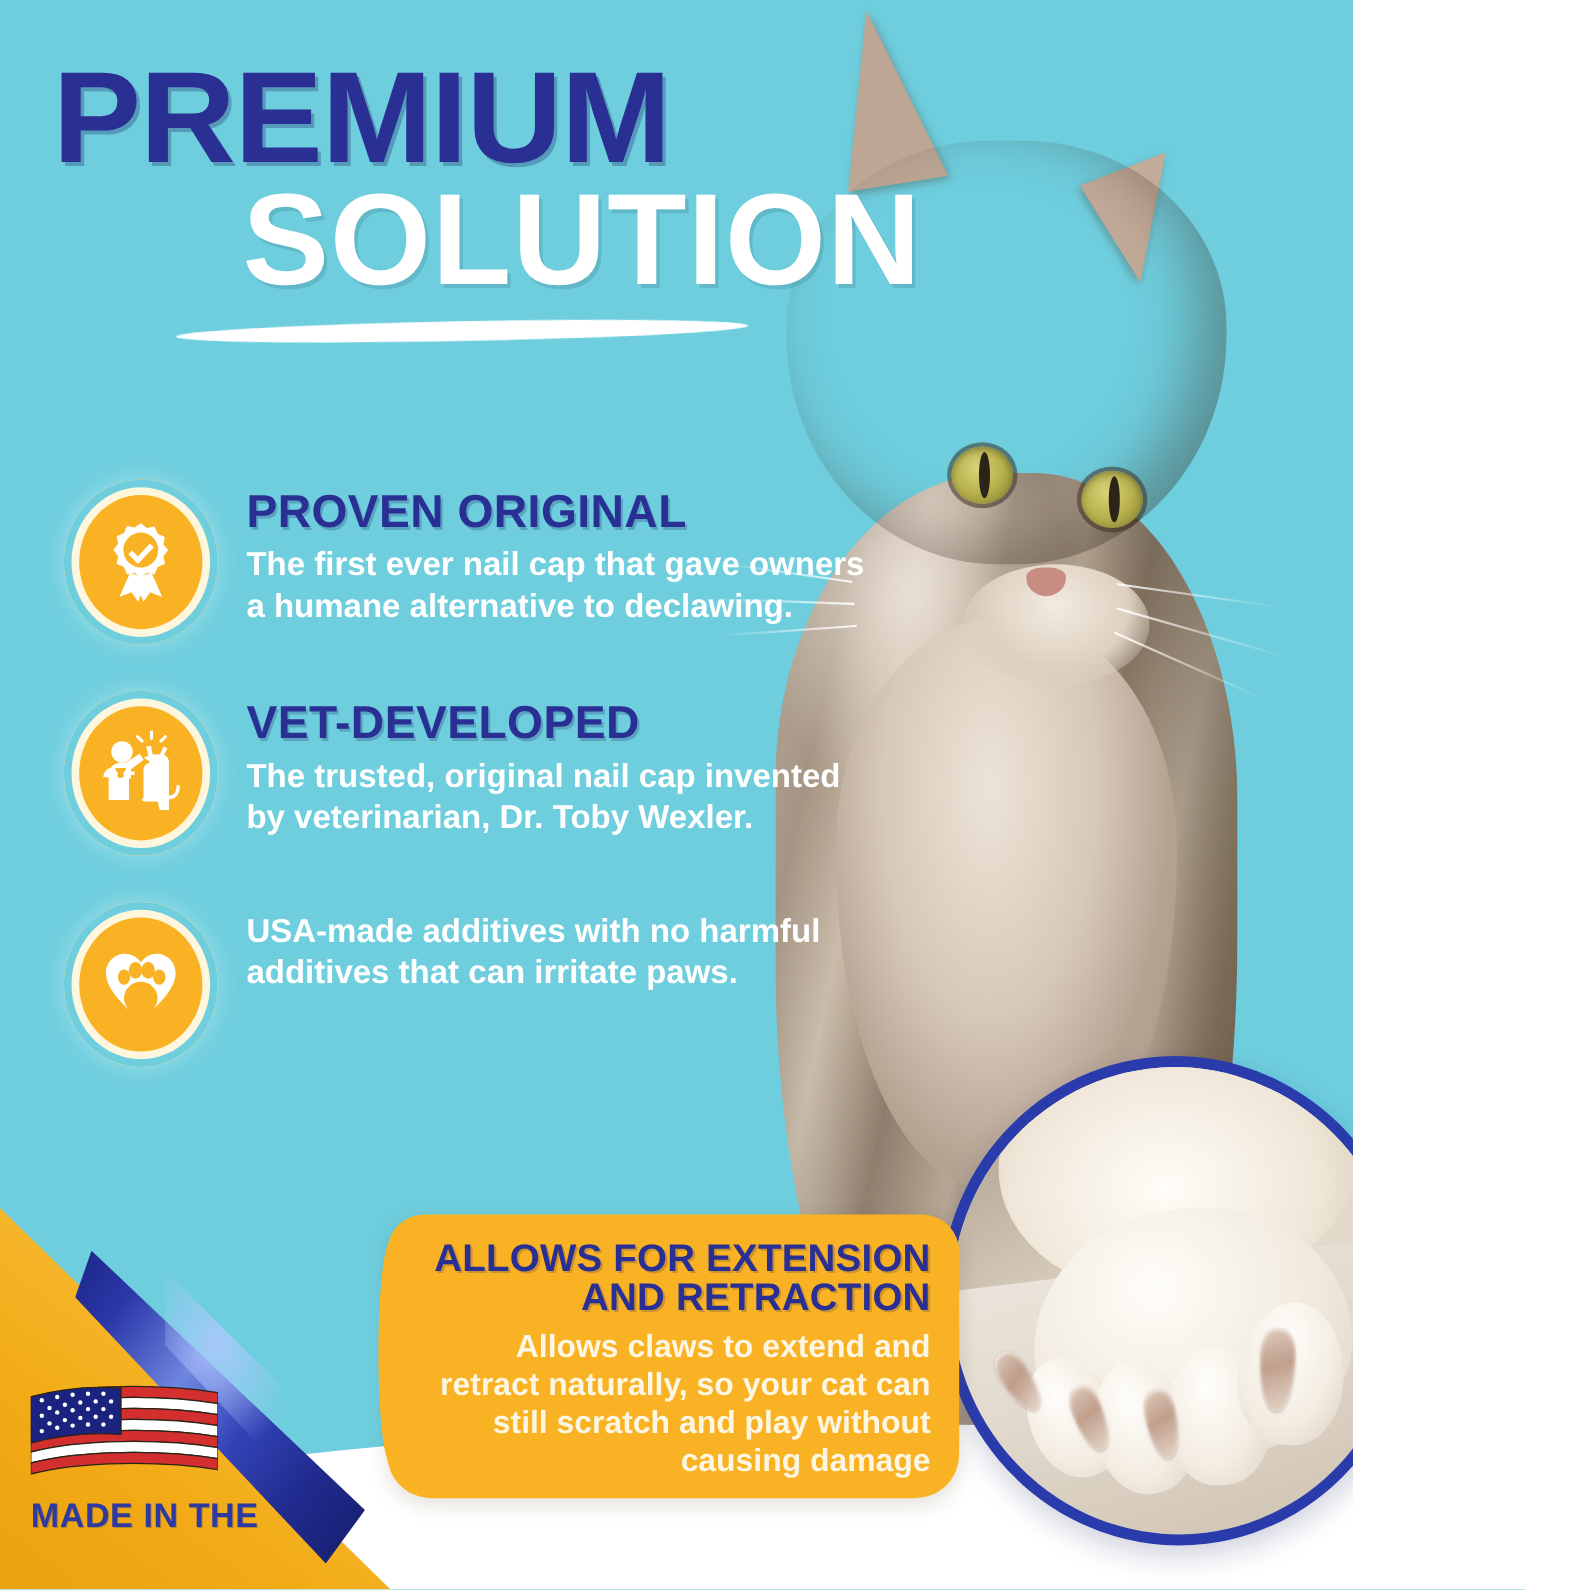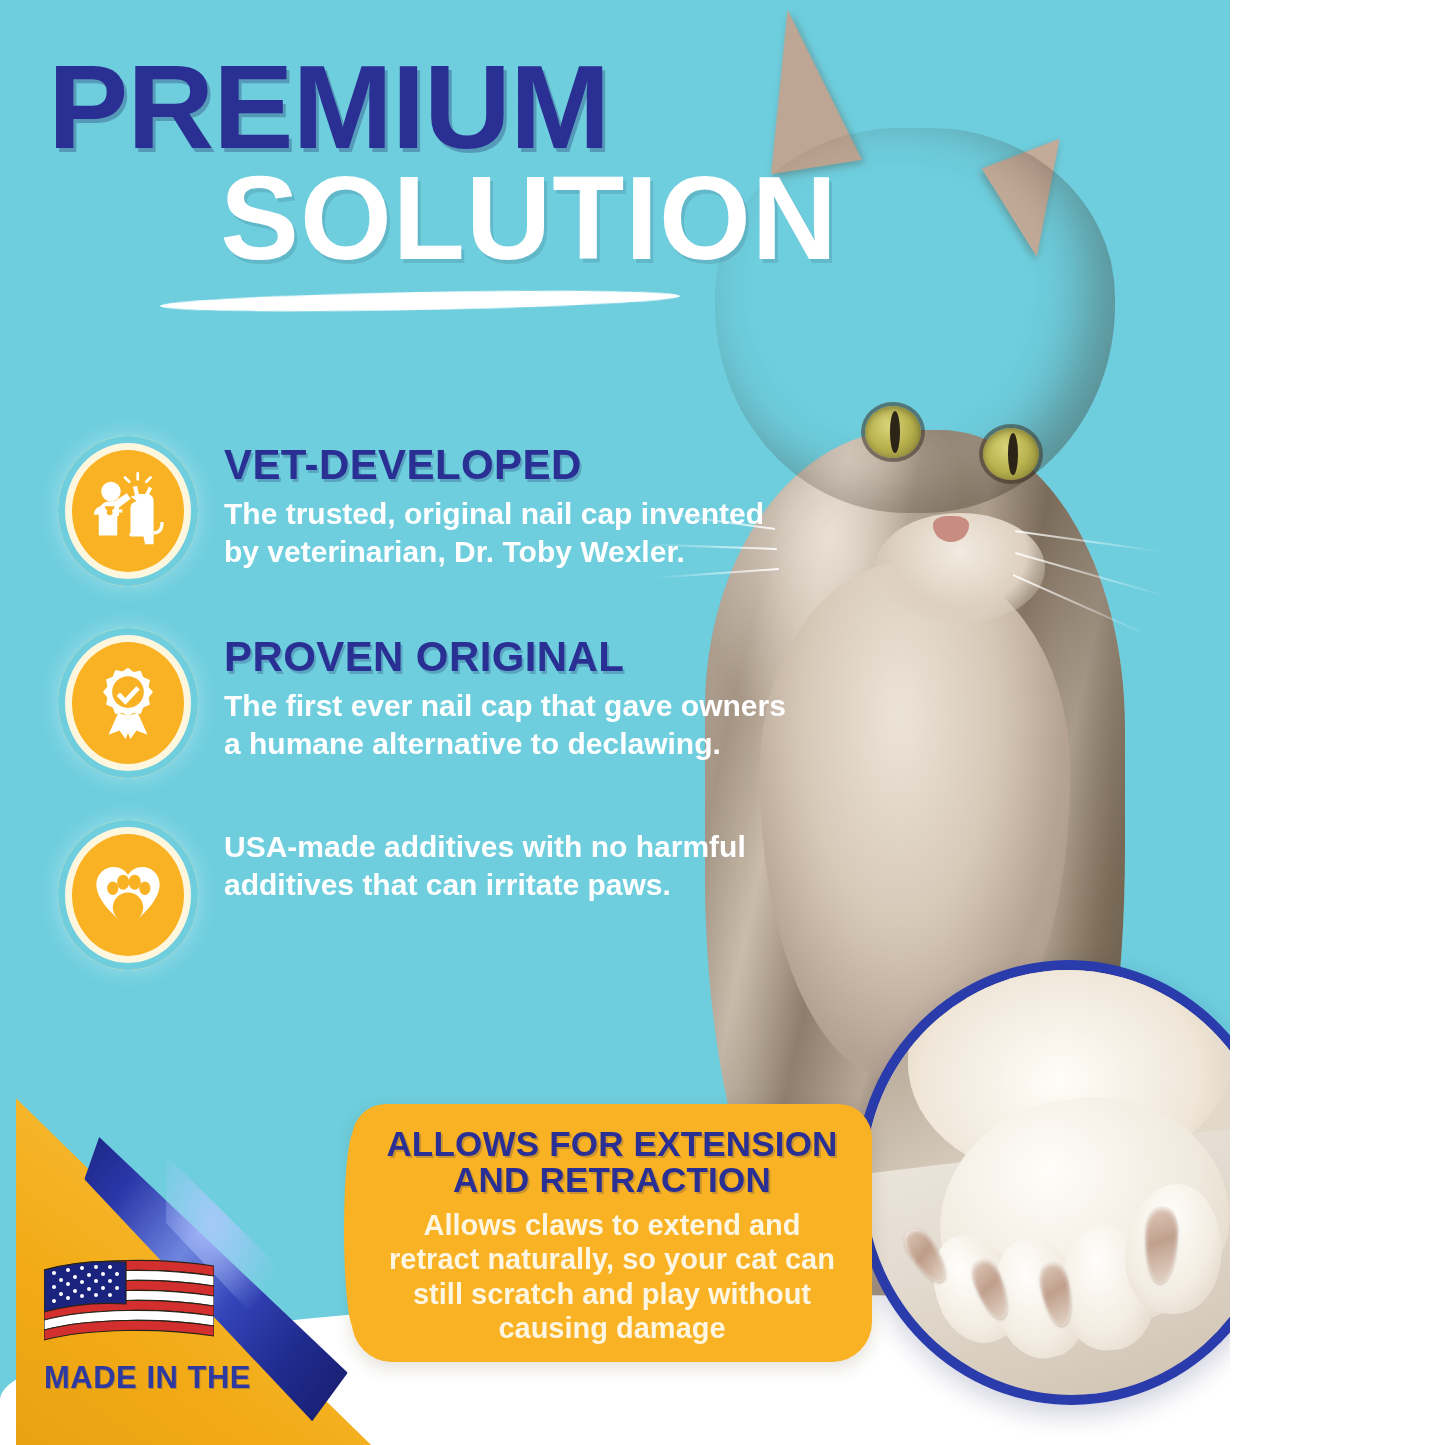--- a/index.html
+++ b/index.html
@@ -229,21 +229,21 @@
   }
 
   
   .callout {
     position: absolute;
     left: 352px; top: 1104px;
     width: 520px; height: 258px;
     background: #f9b223;
     border-radius: 34px 34px 40px 40px;
     padding: 22px 26px 28px;
-    text-align: center;
+    text-align: right;
     box-shadow: 0 6px 18px rgba(80,60,10,.16);
   }
   .callout::before {
     content: "";
     position: absolute;
     left: -8px; top: 26px;
     width: 22px; height: 200px;
     background: #f9b223;
     border-radius: 50%;
   }
@@ -321,21 +321,21 @@
     position: absolute;
     left: 250px; bottom: 0;
     width: 1200px; height: 108px;
     background: #ffffff;
     border-radius: 40% 10% 0 0 / 100% 42% 0 0;
   }
 
   
   .curl-wrap {
     position: absolute;
-    left: 16px; bottom: 0;
+    left: 0; bottom: 0;
     width: 420px; height: 400px;
     overflow: hidden;
     padding-left: 28px;
   }
   .curl-gold {
     position: absolute;
     left: -20px; bottom: -20px;
     width: 460px; height: 420px;
     background: linear-gradient(36deg, #e8a010 0%, #f2ab16 30%, #f7bb35 62%, #eda817 100%);
     clip-path: polygon(0% 8%, 86% 100%, 0% 100%);
@@ -410,20 +410,36 @@
   <div class="sparkle" style="left:1306px; top:292px; width:78px; height:98px;"></div>
   <div class="sparkle-ring" style="left:1368px; top:338px; width:70px; height:86px;"></div>
 
   <div class="headline">
     <div class="headline-line1">PREMIUM</div>
     <div class="headline-line2">SOLUTION</div>
   </div>
   <div class="headline-swoosh"></div>
 
   <div class="features">
+
+    <div class="feature">
+      <div class="feature-icon">
+        <svg viewBox="0 0 64 64" aria-hidden="true">
+          <path fill="#ffffff" d="M24 40l-8 18 9-3.5 5 7 7-17z"></path>
+          <path fill="#ffffff" d="M40 40l8 18-9-3.5-5 7-7-17z"></path>
+          <path fill="#ffffff" d="M32 3l4.6 3.6 5.7-1.1 2.3 5.4 5.4 2.3-1.1 5.7L52.5 23l-3.6 4.6 1.1 5.7-5.4 2.3-2.3 5.4-5.7-1.1L32 43.5l-4.6-3.6-5.7 1.1-2.3-5.4-5.4-2.3 1.1-5.7L11.5 23l3.6-4.6-1.1-5.7 5.4-2.3 2.3-5.4 5.7 1.1z"></path>
+          <circle cx="32" cy="23" r="13" fill="#f9b223"></circle>
+          <path fill="#ffffff" d="M25.5 23.4l4.3 4.4 9-9.6 2.9 2.7-11.8 12.6-7.2-7.3z"></path>
+        </svg>
+      </div>
+      <div class="feature-text">
+        <div class="feature-title">PROVEN ORIGINAL</div>
+        <div class="feature-desc">The first ever nail cap that gave owners a humane alternative to declawing.</div>
+      </div>
+    </div>
 
     <div class="feature">
       <div class="feature-icon">
         <svg viewBox="0 0 64 64" aria-hidden="true">
           <circle cx="18" cy="16" r="8" fill="#ffffff"></circle>
           <path fill="#ffffff" d="M8 52V33c0-5.5 4.5-9 10-9h3l10-6.5 3.2 4.4-11 8.2V52z"></path>
           <path fill="#ffffff" d="M9 28c-3 1-5 4-5 7h6z"></path>
           <path fill="#f9b223" d="M13 28a4 4 0 108 0z"></path>
           <circle cx="17" cy="33" r="2.4" fill="#f9b223"></circle>
           <rect x="22" y="28" width="2.6" height="8" fill="#ffffff"></rect>
@@ -436,36 +452,20 @@
           <g stroke="#ffffff" stroke-width="2.2" stroke-linecap="round">
             <line x1="40" y1="6" x2="40" y2="1"></line>
             <line x1="33" y1="8" x2="29.5" y2="4.5"></line>
             <line x1="47" y1="8" x2="50.5" y2="4.5"></line>
           </g>
         </svg>
       </div>
       <div class="feature-text">
         <div class="feature-title">VET-DEVELOPED</div>
         <div class="feature-desc">The trusted, original nail cap invented by veterinarian, Dr. Toby Wexler.</div>
-      </div>
-    </div>
-
-    <div class="feature">
-      <div class="feature-icon">
-        <svg viewBox="0 0 64 64" aria-hidden="true">
-          <path fill="#ffffff" d="M24 40l-8 18 9-3.5 5 7 7-17z"></path>
-          <path fill="#ffffff" d="M40 40l8 18-9-3.5-5 7-7-17z"></path>
-          <path fill="#ffffff" d="M32 3l4.6 3.6 5.7-1.1 2.3 5.4 5.4 2.3-1.1 5.7L52.5 23l-3.6 4.6 1.1 5.7-5.4 2.3-2.3 5.4-5.7-1.1L32 43.5l-4.6-3.6-5.7 1.1-2.3-5.4-5.4-2.3 1.1-5.7L11.5 23l3.6-4.6-1.1-5.7 5.4-2.3 2.3-5.4 5.7 1.1z"></path>
-          <circle cx="32" cy="23" r="13" fill="#f9b223"></circle>
-          <path fill="#ffffff" d="M25.5 23.4l4.3 4.4 9-9.6 2.9 2.7-11.8 12.6-7.2-7.3z"></path>
-        </svg>
-      </div>
-      <div class="feature-text">
-        <div class="feature-title">PROVEN ORIGINAL</div>
-        <div class="feature-desc">The first ever nail cap that gave owners a humane alternative to declawing.</div>
       </div>
     </div>
 
     <div class="feature">
       <div class="feature-icon">
         <svg viewBox="0 0 64 64" aria-hidden="true">
           <path fill="#ffffff" d="M32 58S6 40 6 23.5C6 14.9 12.7 9 20.4 9c4.9 0 9.2 2.6 11.6 6.6C34.4 11.6 38.7 9 43.6 9 51.3 9 58 14.9 58 23.5 58 40 32 58 32 58z"></path>
           <ellipse cx="19.5" cy="26.5" rx="4.6" ry="5.6" fill="#f9b223"></ellipse>
           <ellipse cx="28" cy="21.5" rx="5" ry="6.2" fill="#f9b223"></ellipse>
           <ellipse cx="37.5" cy="21.5" rx="5" ry="6.2" fill="#f9b223"></ellipse>

